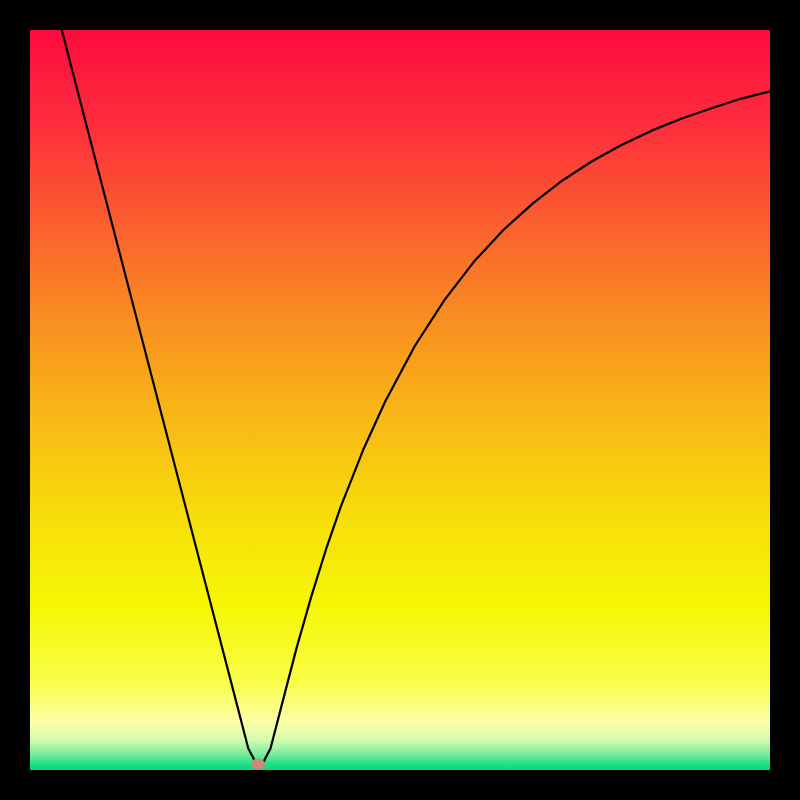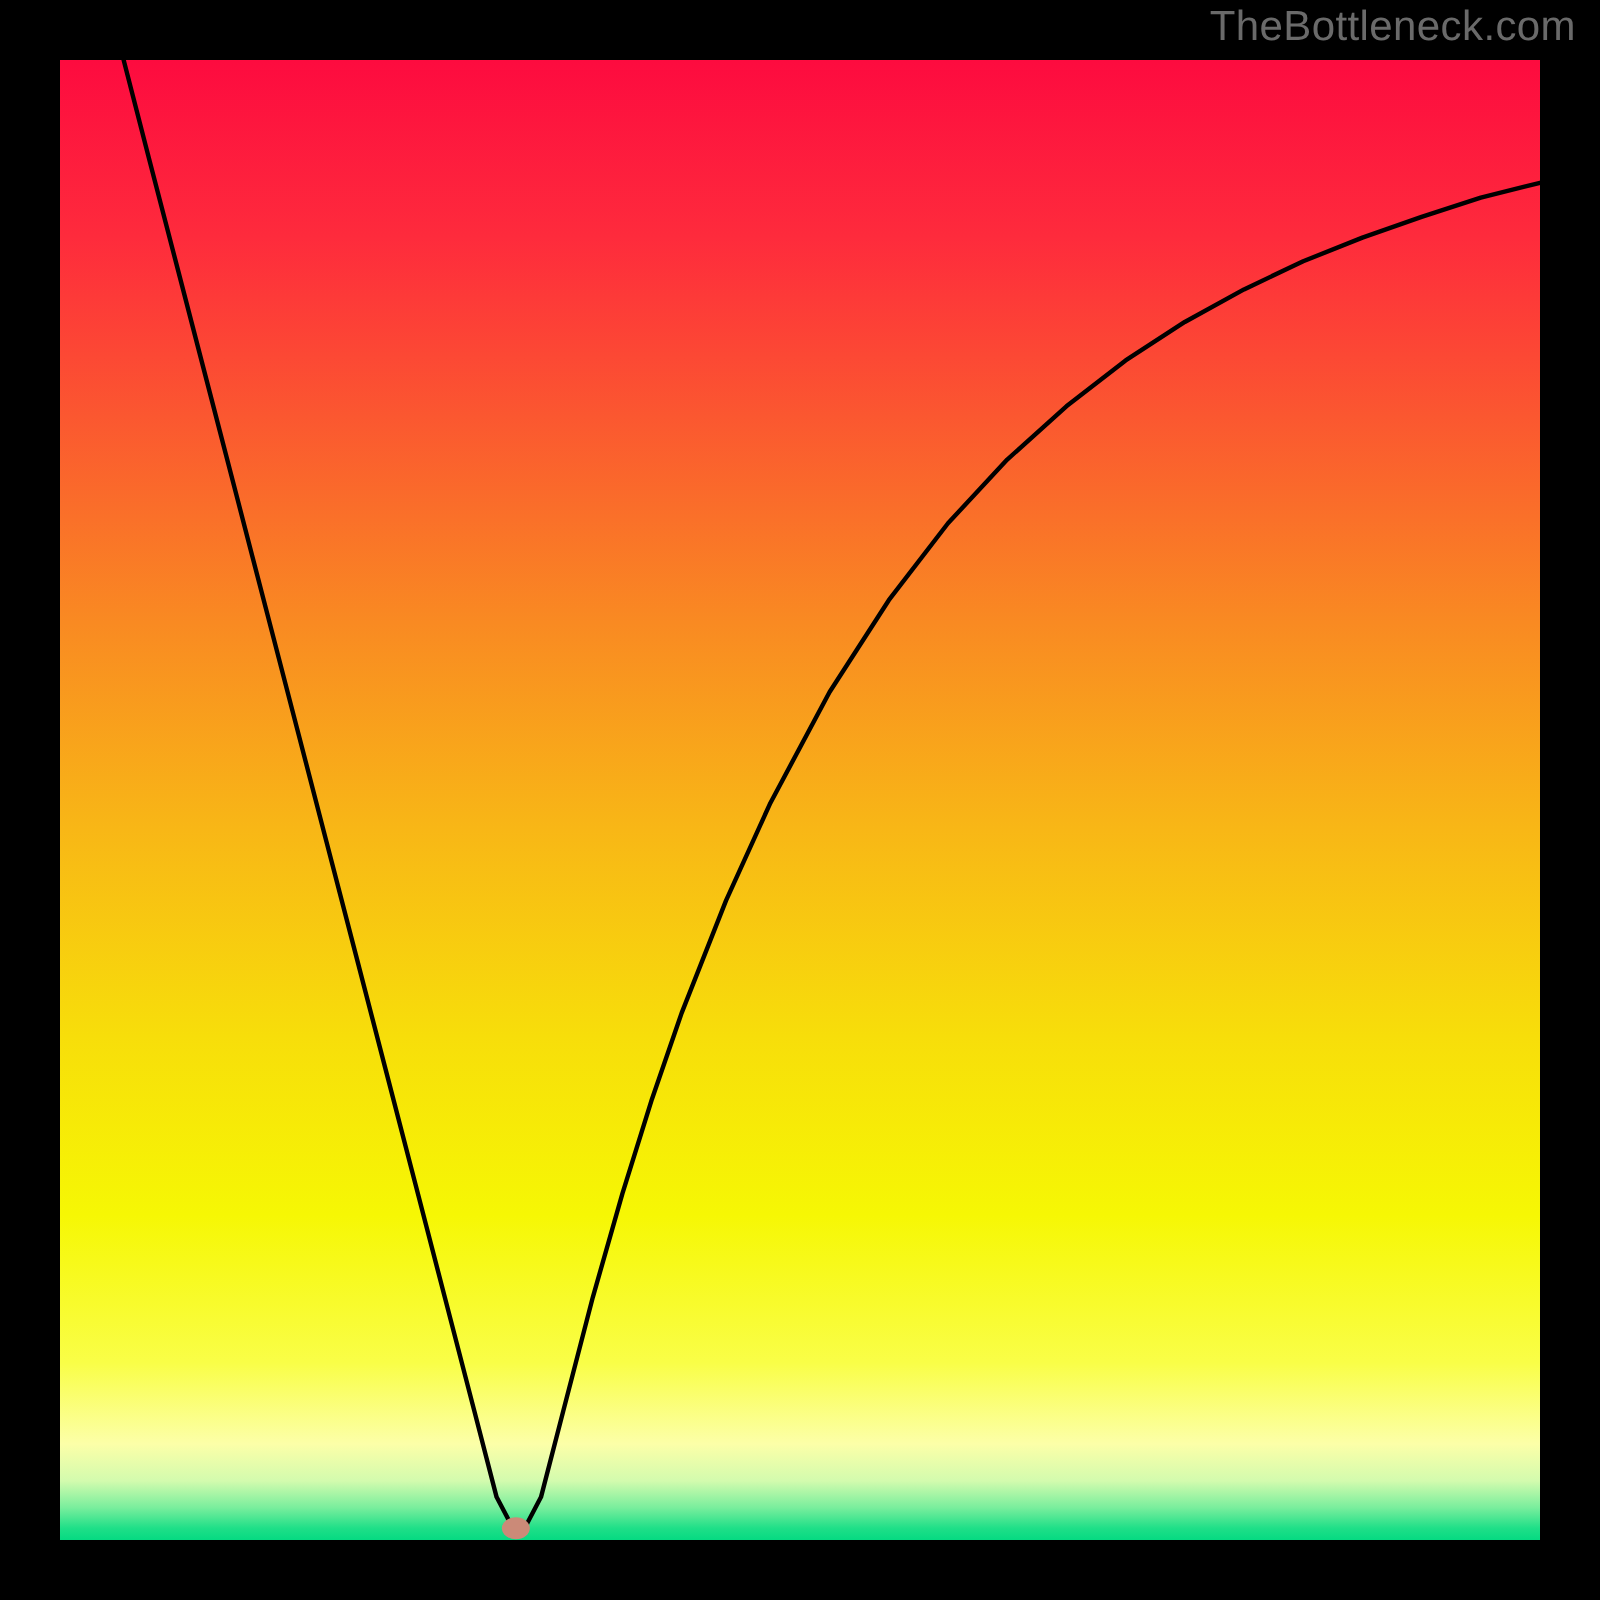--- a/index.html
+++ b/index.html
@@ -57,14 +57,13 @@
 
     <rect id="plot-bg" fill="url(#bg-grad)" x="30" y="30" width="740" height="740"></rect>
 
     <rect id="green-band" fill="#05da82" style="display:none"></rect>
 
     <path id="curve" fill="none" stroke="#000" stroke-width="2.2" stroke-linecap="round" stroke-linejoin="round" d="M61.82,30.00 L74.40,78.84 L89.20,135.82 L104.00,192.80 L118.80,249.78 L133.60,306.76 L148.40,363.74 L163.20,420.72 L178.00,477.70 L192.80,534.68 L207.60,591.66 L222.40,648.64 L237.20,705.62 L248.30,748.54 L255.70,762.60 L263.10,762.60 L270.50,748.54 L281.60,705.62 L296.40,648.64 L311.20,596.84 L326.00,549.48 L340.80,506.56 L363.00,450.32 L385.20,401.48 L414.80,345.98 L444.40,300.10 L474.00,261.62 L503.60,229.80 L533.20,203.16 L562.80,180.22 L592.40,160.98 L622.00,144.70 L651.60,130.64 L681.20,118.80 L710.80,108.44 L740.40,98.82 L770.00,91.42"></path>
 
     <ellipse id="marker" rx="7" ry="5.5" fill="#cb8a78" cx="257.92" cy="764.08"></ellipse>
   </svg>
 
-  <div class="watermark">TheBottleneck.com</div>
 </div>
 
 </body></html>

